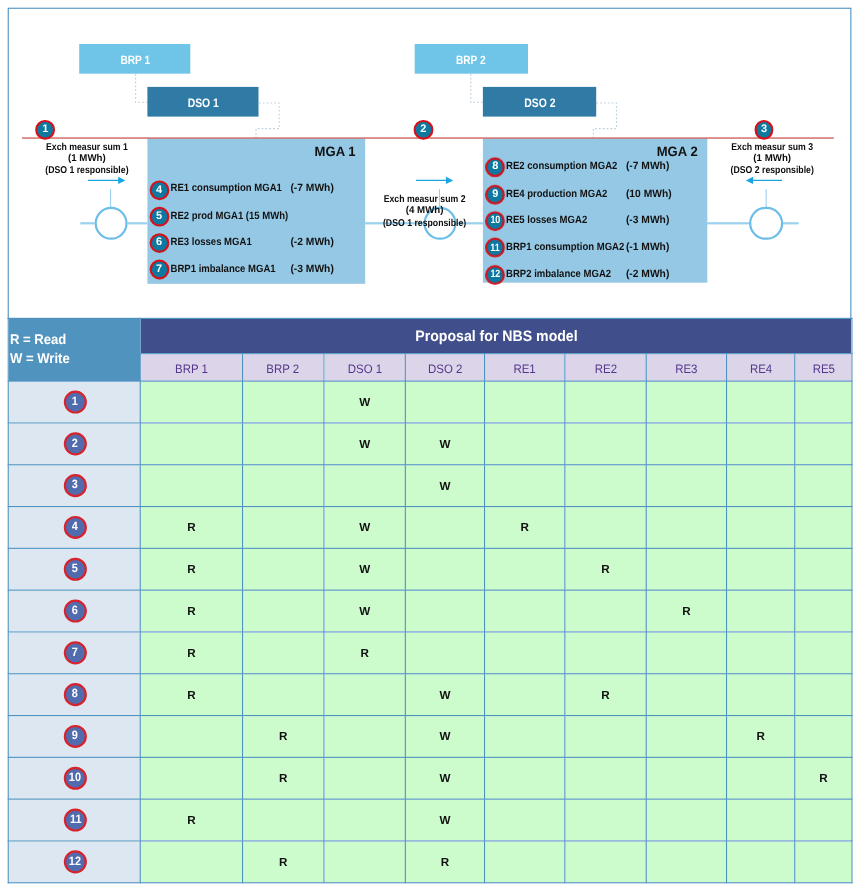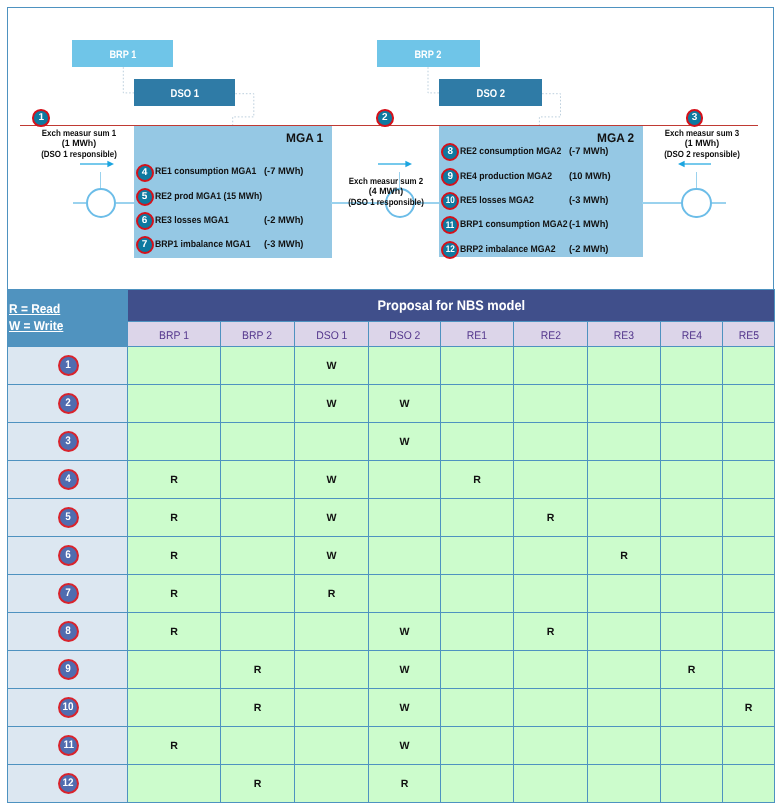--- a/index.html
+++ b/index.html
@@ -35,21 +35,21 @@
         line-height:10.5px;white-space:nowrap;}
   .exch div{transform:scaleX(.88) translateZ(0);}
   .exch div.mwh{transform:scaleX(.98) translateZ(0);}
   .circ{position:absolute;border:2.2px solid #6CBDE8;border-radius:50%;background:#fff;box-sizing:border-box;}
   .ln{position:absolute;background:#9AD2EE;}
 
   
   #tbl{position:absolute;left:7px;top:289px;border-collapse:collapse;table-layout:fixed;width:768px;}
   #tbl td{border:1px solid #4E92C0;padding:0;margin:0;text-align:center;vertical-align:middle;overflow:hidden;}
   .corner{background:#5093BF;color:#fff;font-weight:bold;font-size:12.8px;text-align:left !important;
-          padding-left:1.1px !important;line-height:16.7px;text-decoration:underline;}
+          padding-left:1.1px !important;line-height:16.7px;}
   .corner div{transform:scaleX(.93) translateZ(0);transform-origin:left center;}
   .titlebar{background:#404F8B;color:#fff;font-weight:bold;font-size:13.8px;}
   .colhdr{background:#DCD5E9;color:#53368C;font-weight:normal;font-size:11.2px;
           vertical-align:middle;padding-top:3px !important;}
   .titlebar>span,.colhdr>span{display:inline-block;transform:scaleX(.93) translateZ(0);}
   .numcell{background:#DCE7F1;}
   .green{background:#CCFCCC;color:#111;font-weight:bold;font-size:10.6px;}
   .green>span{display:inline-block;transform:translateZ(0);}
   .badge-t{display:inline-flex;width:21px;height:21px;border-radius:50%;background:#506CAF;
            border:2.6px solid #D9232C;color:#fff;font-weight:bold;font-size:11px;

